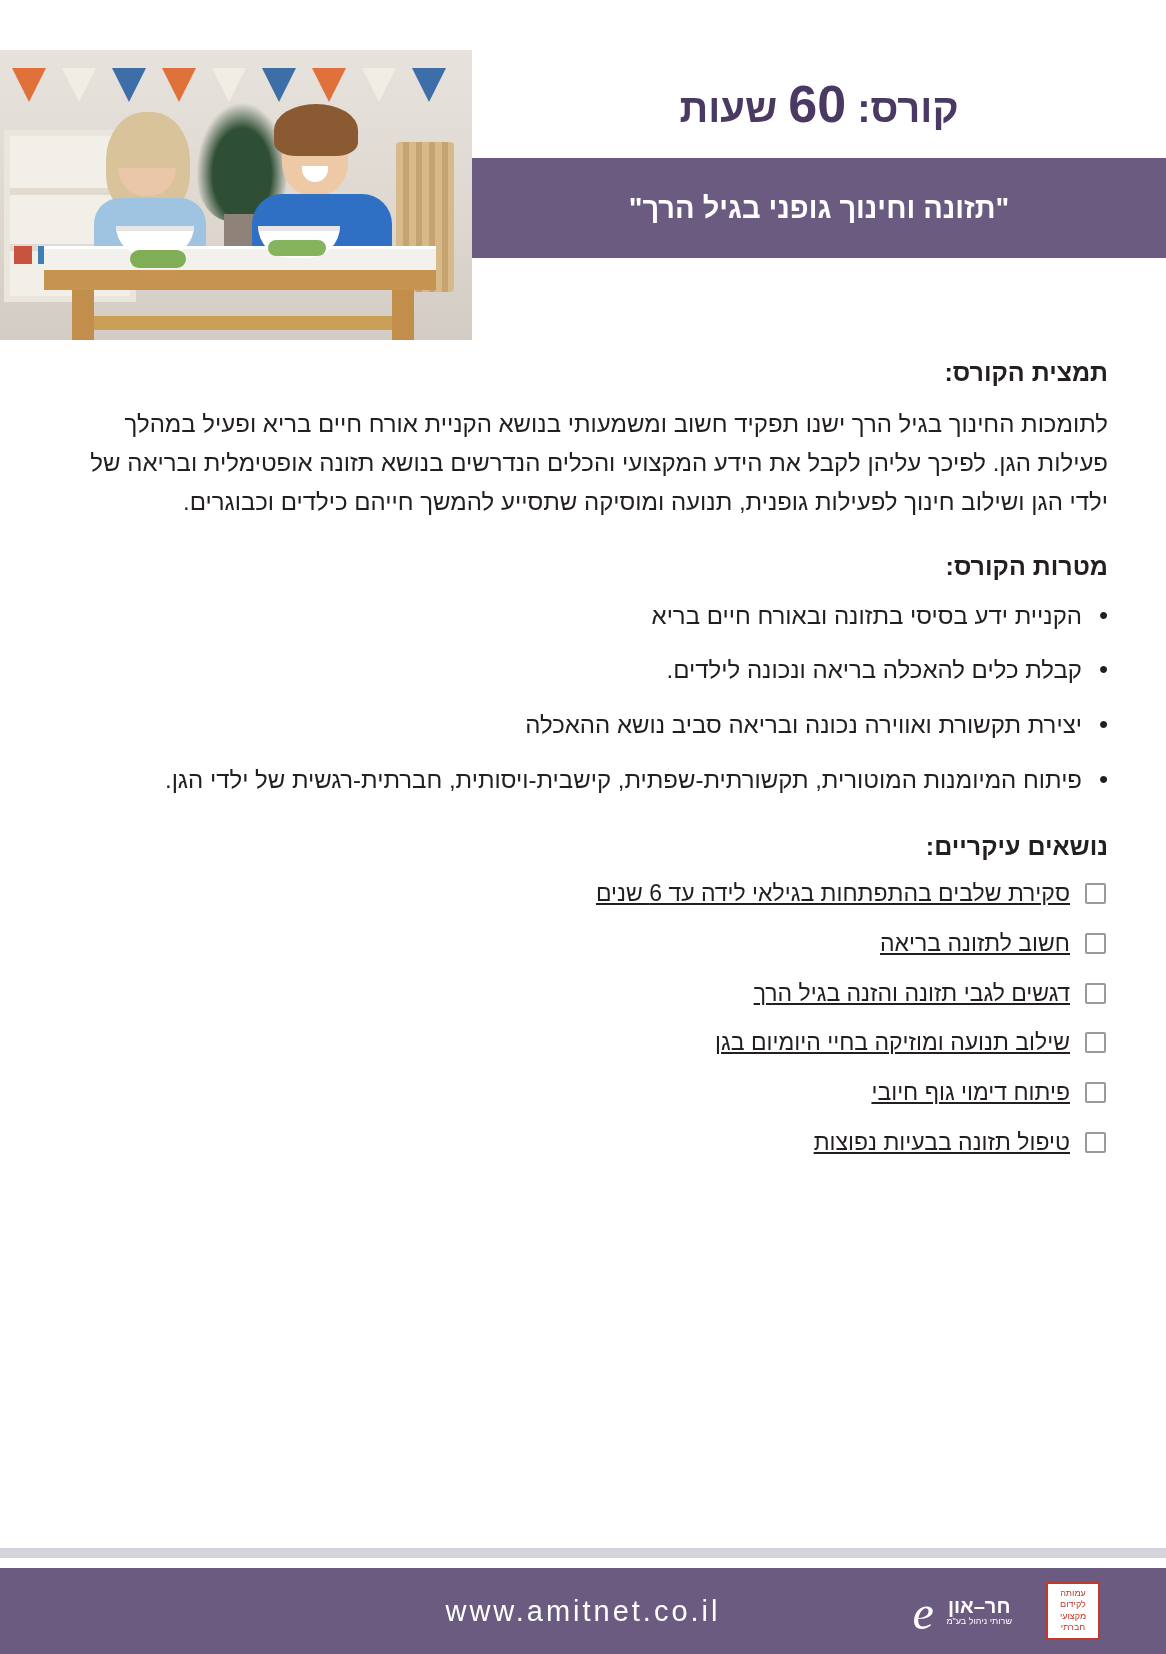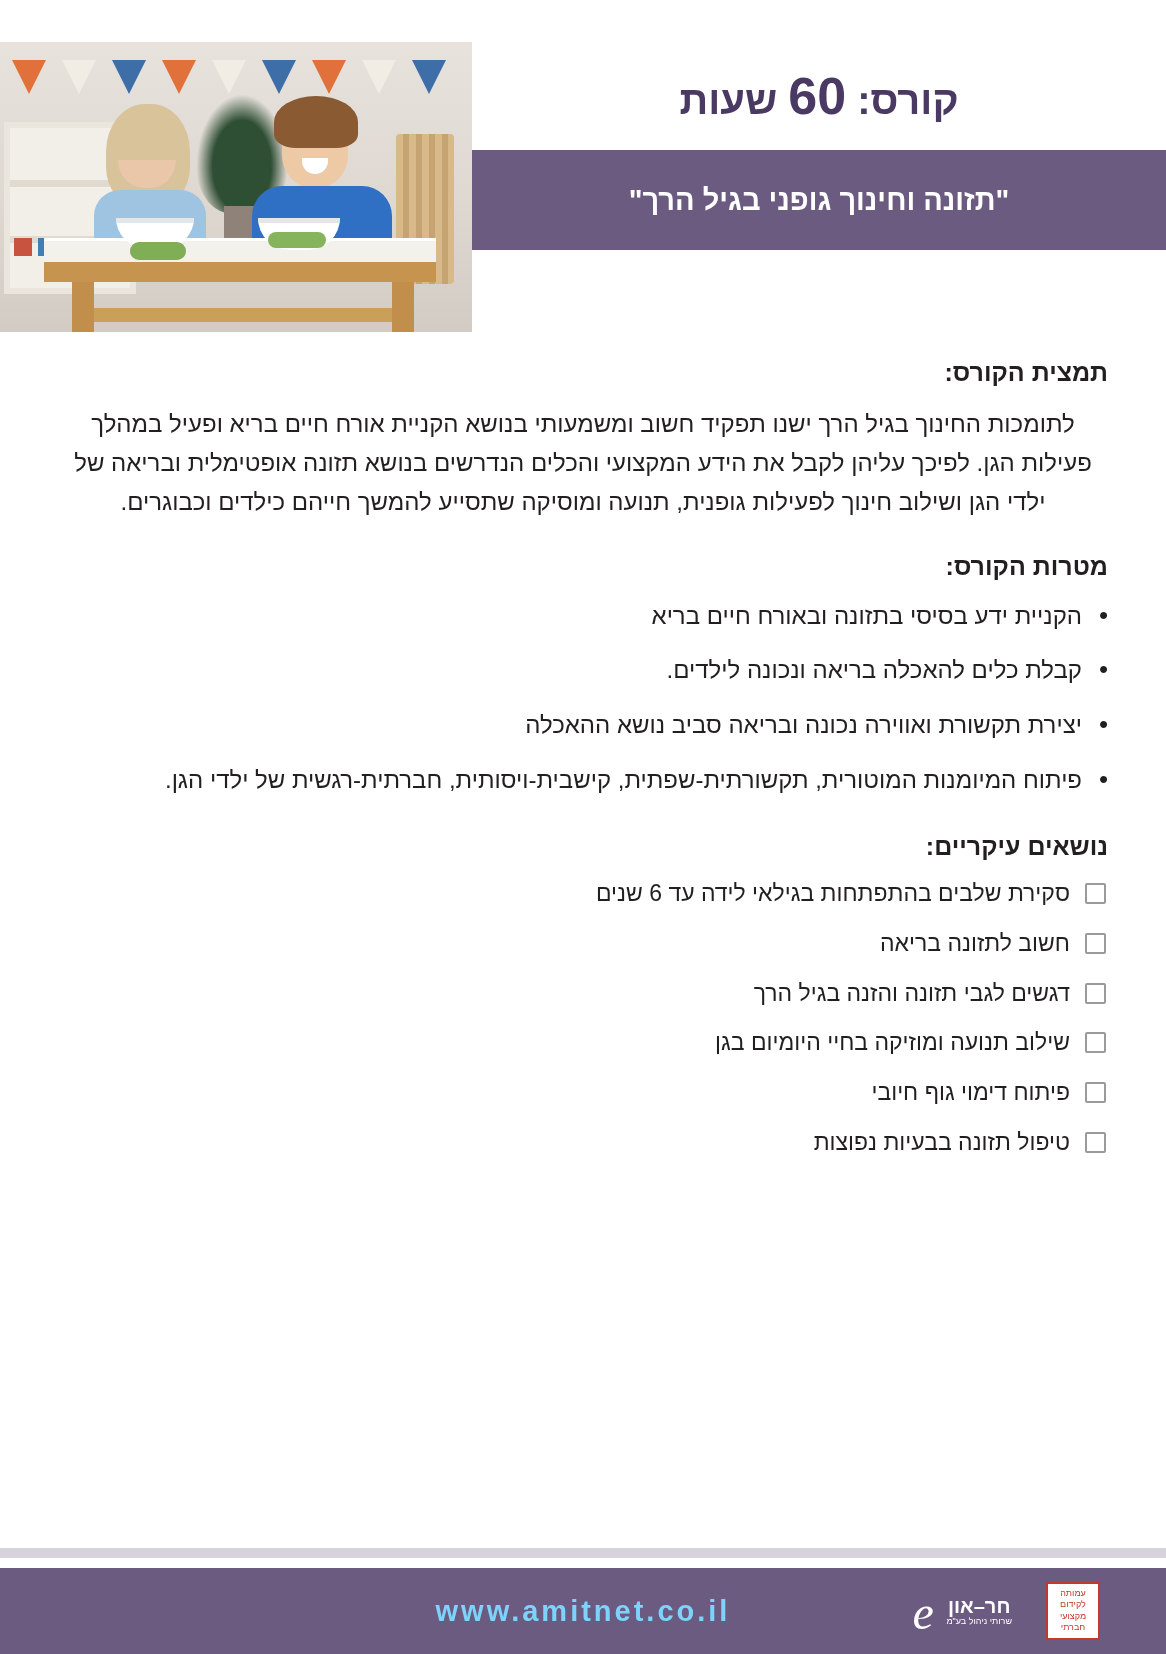--- a/index.html
+++ b/index.html
@@ -12,21 +12,21 @@
     background: #ffffff;
     font-family: "Liberation Sans", sans-serif;
     color: #231f20;
     position: relative;
     overflow: hidden;
   }
 
   
   .header {
     position: absolute;
-    top: 0;
+    top: 8px;
     left: 0;
     width: 1166px;
     height: 345px;
   }
   .hero-photo {
     position: absolute;
     top: 42px;
     left: 0;
     width: 472px;
     height: 290px;
@@ -159,21 +159,21 @@
   h2.section-title {
     font-size: 25px;
     font-weight: bold;
     color: #231f20;
     margin: 6px 0 18px 0;
   }
   p.summary {
     font-size: 24px;
     line-height: 1.62;
     margin: 0 0 30px 0;
-    text-align: center;
+    text-align: right;
   }
   ul.goals {
     list-style: none;
     margin: 16px 0 34px 0;
     padding: 0;
     text-align: right;
   }
   ul.goals li {
     font-size: 24px;
     line-height: 1.45;
@@ -185,20 +185,21 @@
     content: "•";
     position: absolute;
     right: 0;
     top: -2px;
     font-size: 26px;
   }
   ul.topics {
     list-style: none;
     margin: 0;
     padding: 0;
+    text-decoration: underline;
   }
   ul.topics li {
     font-size: 23px;
     line-height: 1.3;
     margin-bottom: 20px;
     padding-right: 38px;
     position: relative;
   }
   ul.topics li .box {
     position: absolute;
@@ -223,23 +224,23 @@
     left: 0; right: 0;
     bottom: 0;
     height: 86px;
     background: #6b5b80;
     display: flex;
     align-items: center;
   }
   .footer .url {
     flex: 1;
     text-align: center;
-    color: #7dd3fc;
+    color: #ffffff;
     font-size: 29px;
-    font-weight: bold;
+    font-weight: normal;
     letter-spacing: 3px;
   }
   .footer .logos {
     position: absolute;
     right: 66px;
     top: 0;
     height: 86px;
     display: flex;
     align-items: center;
     gap: 34px;

